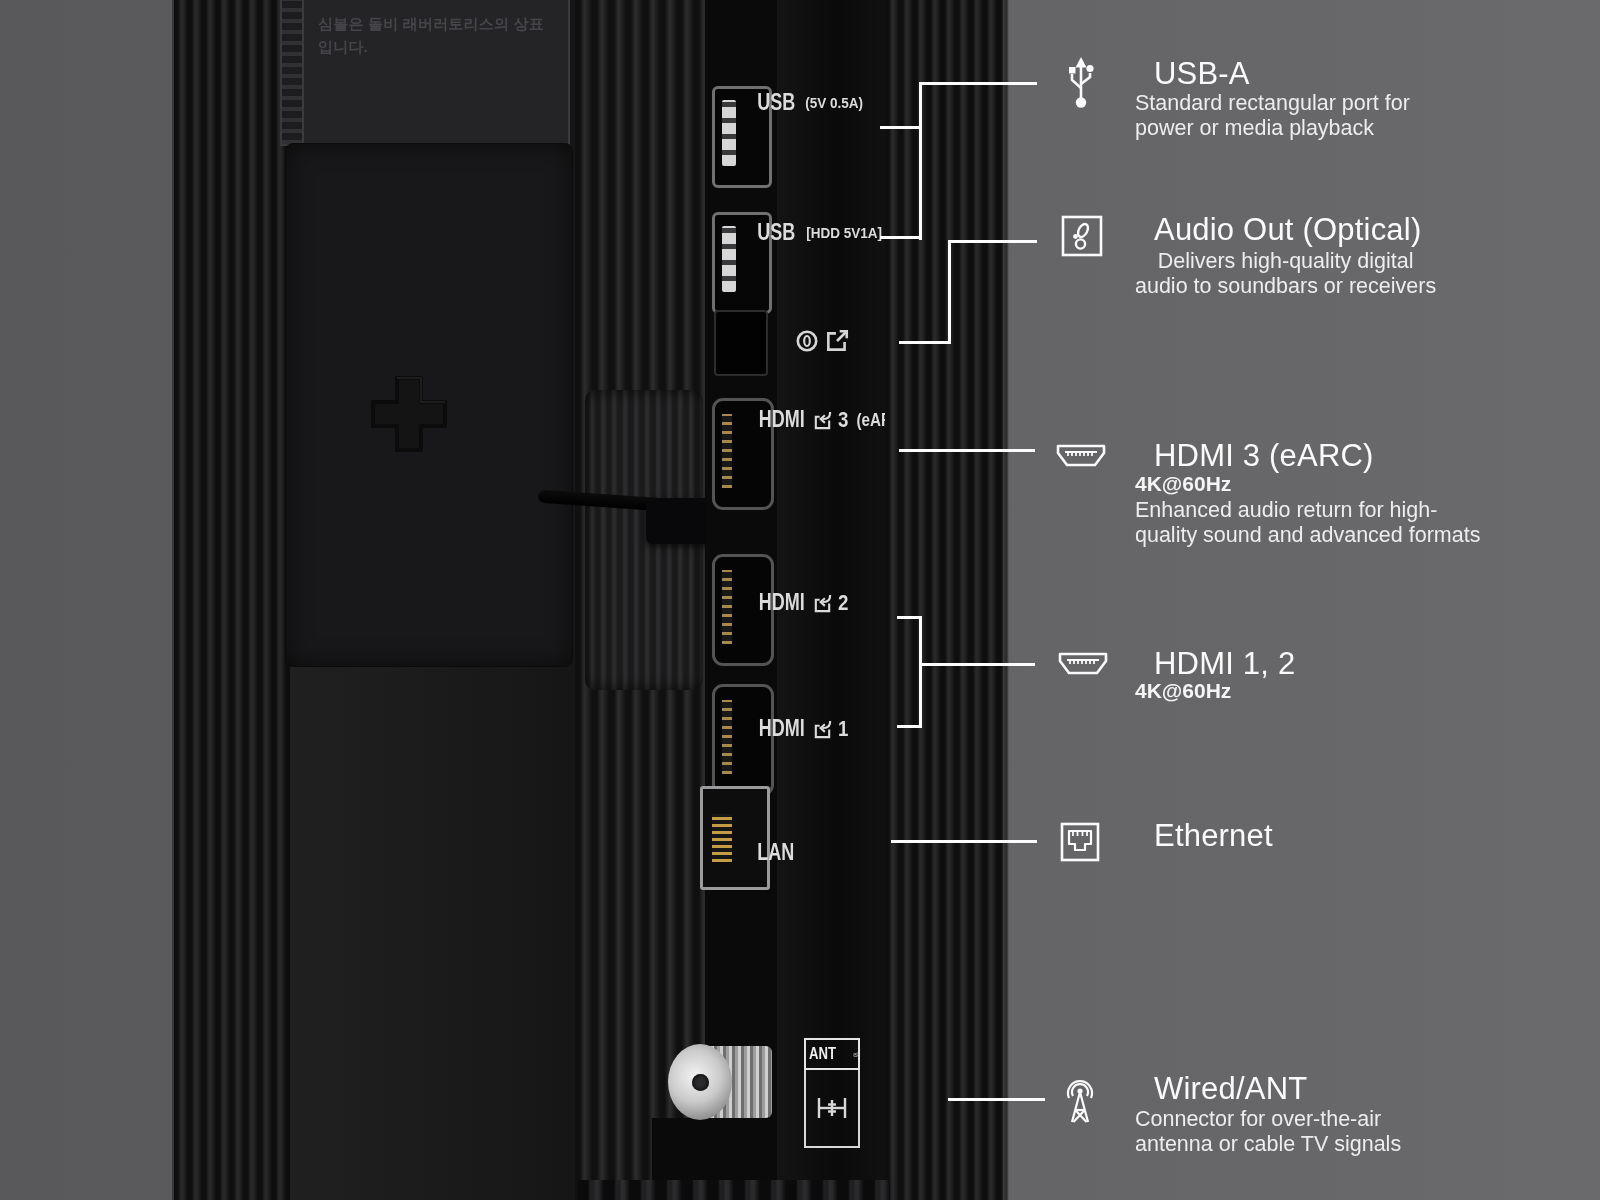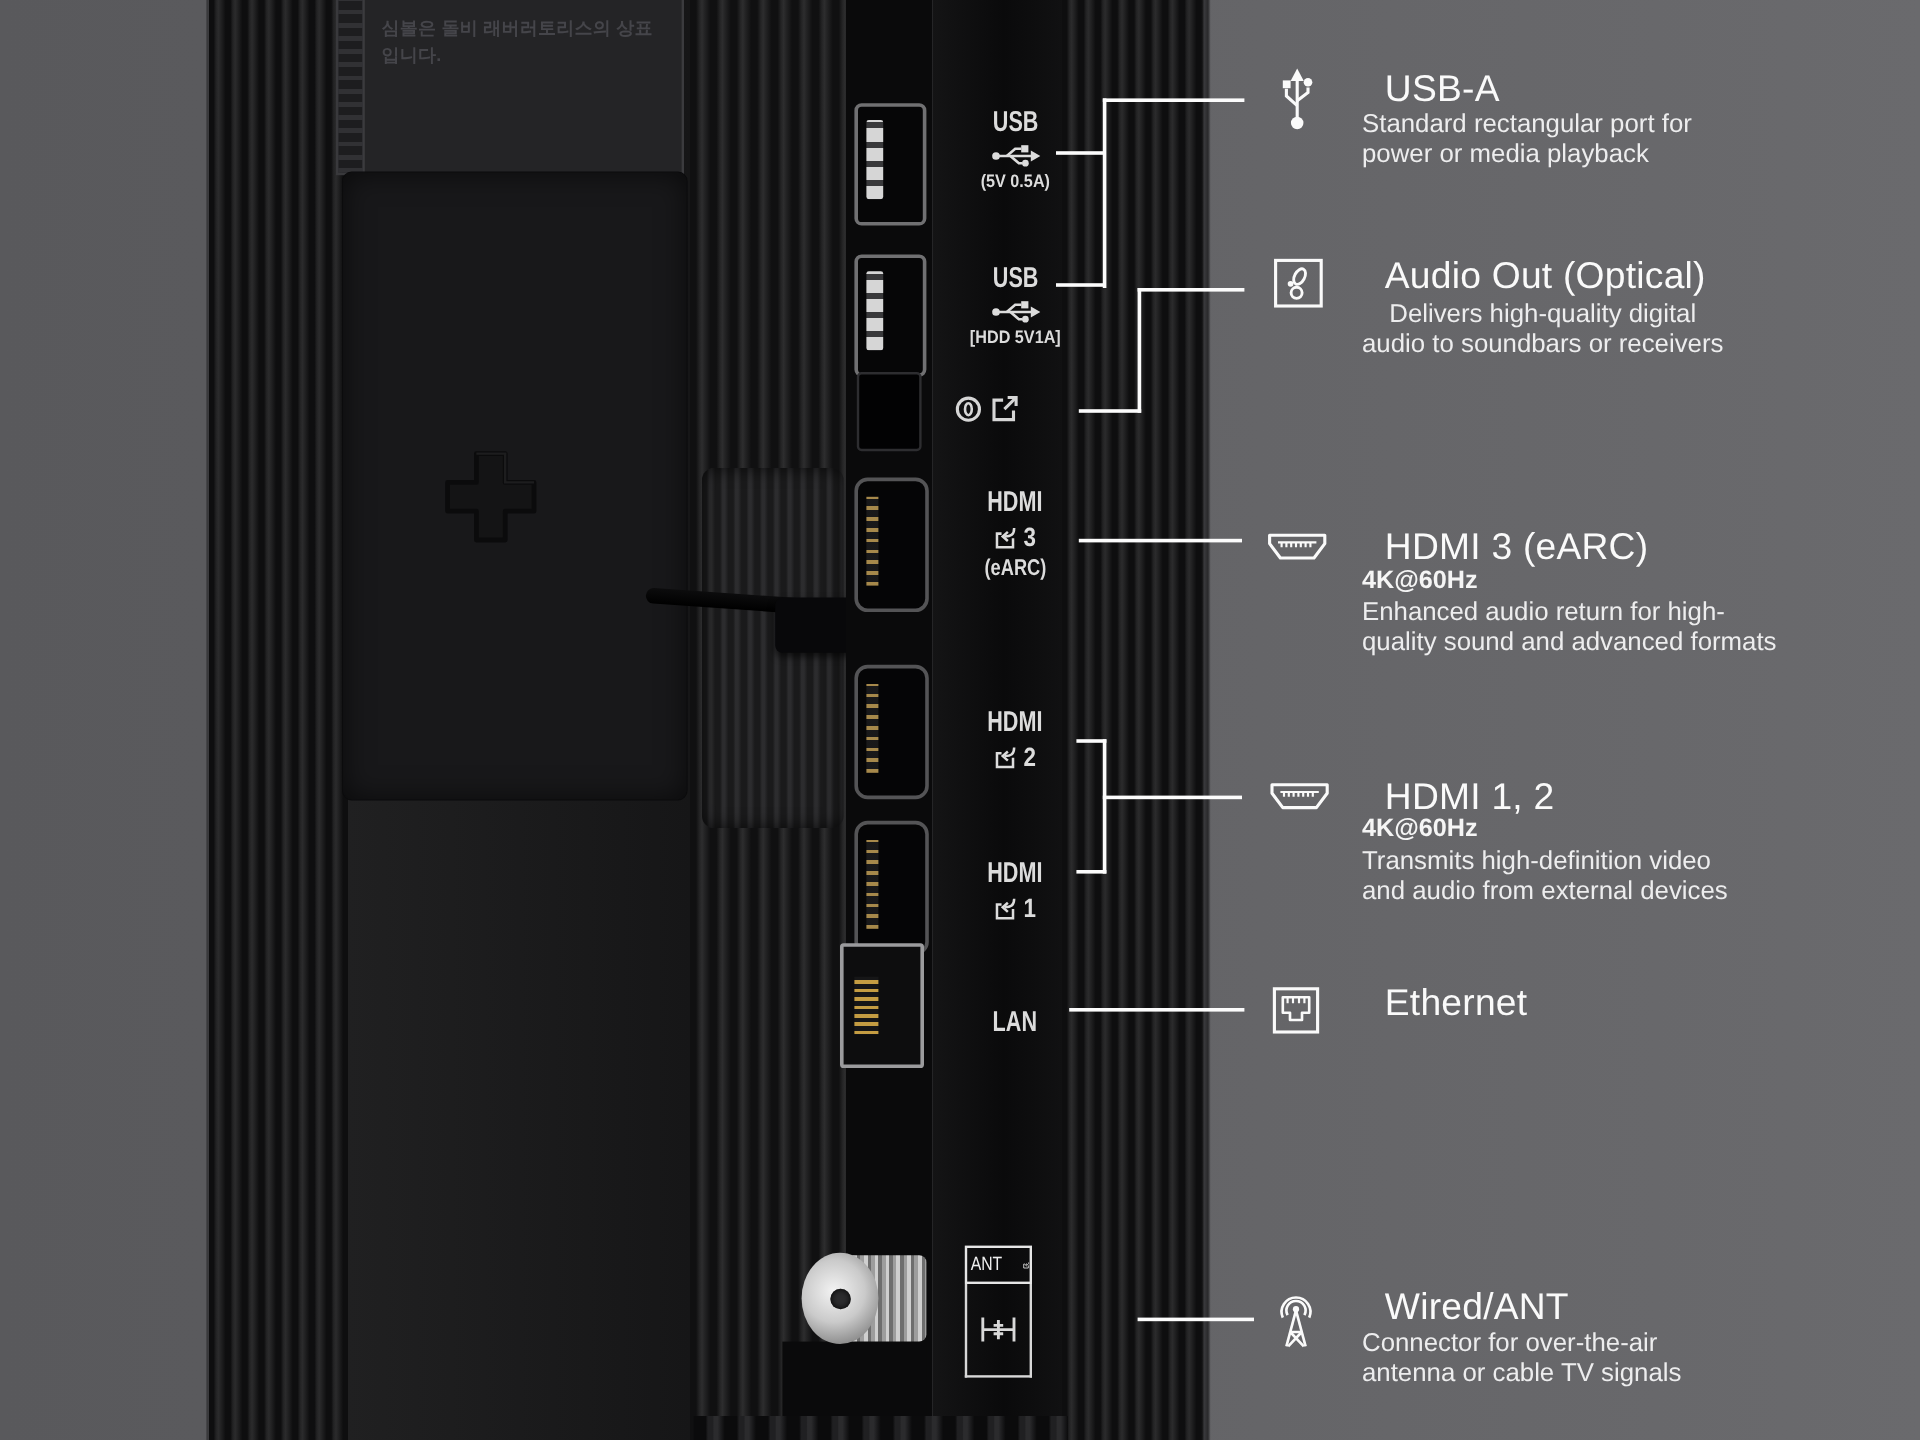--- a/index.html
+++ b/index.html
@@ -41,23 +41,23 @@
   .coax-body{position:absolute;left:34px;top:2px;width:70px;height:72px;border-radius:6px;background:repeating-linear-gradient(90deg,#cfcfcf 0 3px,#6e6e6e 3px 6px,#9d9d9d 6px 9px);}
   .coax-face{position:absolute;left:0;top:0;width:64px;height:76px;border-radius:50%;background:radial-gradient(circle at 42% 42%,#f3f3f3 0%,#cacaca 45%,#8d8d8d 78%,#6c6c6c 100%);}
   .coax-hole{position:absolute;left:24px;top:30px;width:17px;height:17px;border-radius:50%;background:#2c2c2e;box-shadow:inset 0 0 5px #000;}
   
   .plabel{color:#dcdcdc;text-align:center;white-space:nowrap;}
   .pname{font-size:24px;font-weight:bold;transform:scaleX(.75);transform-origin:center;letter-spacing:0;}
   .prate{font-size:15px;font-weight:bold;transform:scaleX(.9);transform-origin:center;}
   .prow{display:flex;align-items:center;justify-content:center;gap:4px;}
   .pdigit{font-size:22px;font-weight:bold;transform:scaleX(.85);}
   .psub{font-size:19px;font-weight:bold;transform:scaleX(.8);transform-origin:center;}
-  .cstrip{left:792px;width:108px;display:flex;flex-direction:column;align-items:center;}
+  .cstrip{left:751px;width:108px;display:flex;flex-direction:row;align-items:center;}
   .ant-box{left:804px;top:1038px;width:56px;height:112px;}
-  .ant-head{display:flex;align-items:center;justify-content:center;gap:14px;height:28px;border:2px solid #e6e6e6;color:#efefef;font-size:16px;font-weight:normal;}
+  .ant-head{display:flex;align-items:center;justify-content:center;gap:14px;height:28px;border:2px solid #e6e6e6;color:#efefef;font-size:16px;font-weight:bold;}
   .ant-body{height:76px;border:2px solid #d8d8d8;border-top:none;display:flex;align-items:center;justify-content:center;}
   
   .line{background:#fcfcfc;}
   
   .ann-title{position:absolute;left:1154px;color:#fafafa;font-size:31px;font-weight:normal;letter-spacing:.2px;white-space:nowrap;}
   .ann-spec{position:absolute;left:1135px;color:#f5f5f5;font-size:21px;font-weight:bold;white-space:nowrap;text-align:center;}
   .ann-desc{position:absolute;left:1135px;color:#ededee;font-size:21.5px;line-height:25px;white-space:nowrap;}
   .ic{position:absolute;}
 </style>
 </head>
@@ -285,24 +285,20 @@
     <div>Enhanced audio return for high-</div>
     <div>quality sound and advanced formats</div>
   </div>
 
   <svg class="ic" style="left:1058px;top:650px;" width="50" height="26" viewBox="0 0 50 26">
     <path d="M2 4 H48 V11 L39 23 H11 L2 11 Z" fill="none" stroke="#fafafa" stroke-width="2.6" stroke-linejoin="round"></path>
     <path d="M9 10 H41 M12 10 v4 M16 10 v4 M20 10 v4 M24 10 v4 M28 10 v4 M32 10 v4 M36 10 v4" stroke="#fafafa" stroke-width="1.8" fill="none"></path>
   </svg>
   <div class="ann-title" style="top:646px;">HDMI 1, 2</div>
   <div class="ann-spec" style="top:679px;">4K@60Hz</div>
-  <div class="ann-desc" style="top:705px;">
-    <div>Transmits high-definition video</div>
-    <div>and audio from external devices</div>
-  </div>
 
   <svg class="ic" style="left:1060px;top:822px;" width="40" height="40" viewBox="0 0 40 40">
     <rect x="2" y="2" width="36" height="36" fill="none" stroke="#fafafa" stroke-width="2.6"></rect>
     <path d="M9 9 H31 V22 H25 V28 H15 V22 H9 Z" fill="none" stroke="#fafafa" stroke-width="2.2" stroke-linejoin="round"></path>
     <path d="M13 9 v5 M17.5 9 v5 M22.5 9 v5 M27 9 v5" stroke="#fafafa" stroke-width="1.8" fill="none"></path>
   </svg>
   <div class="ann-title" style="top:818px;">Ethernet</div>
 
   <svg class="ic" style="left:1061px;top:1076px;" width="38" height="48" viewBox="0 0 38 48">
     <g stroke="#fafafa" stroke-width="2.2" fill="none">

